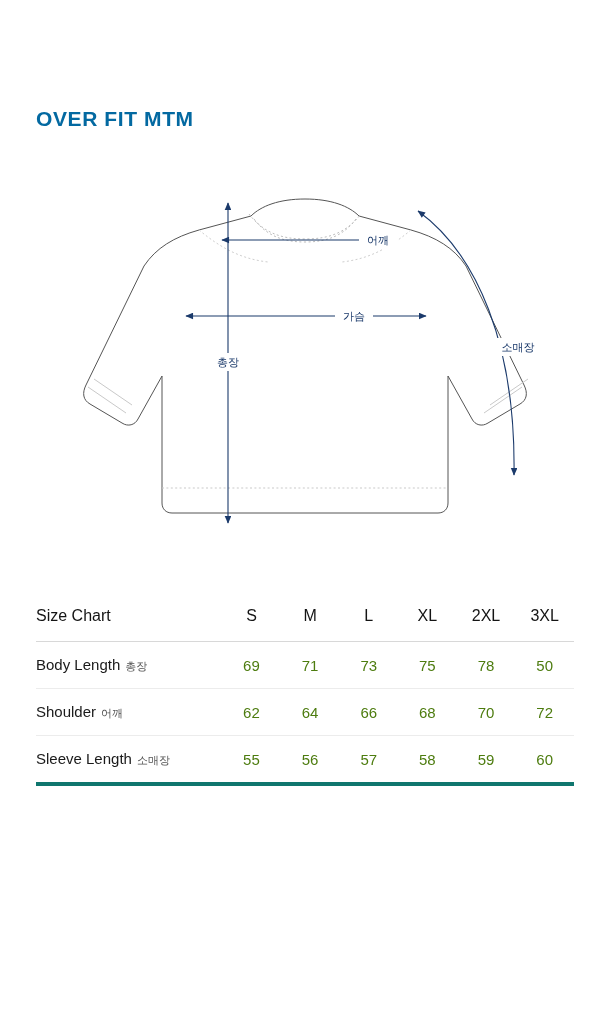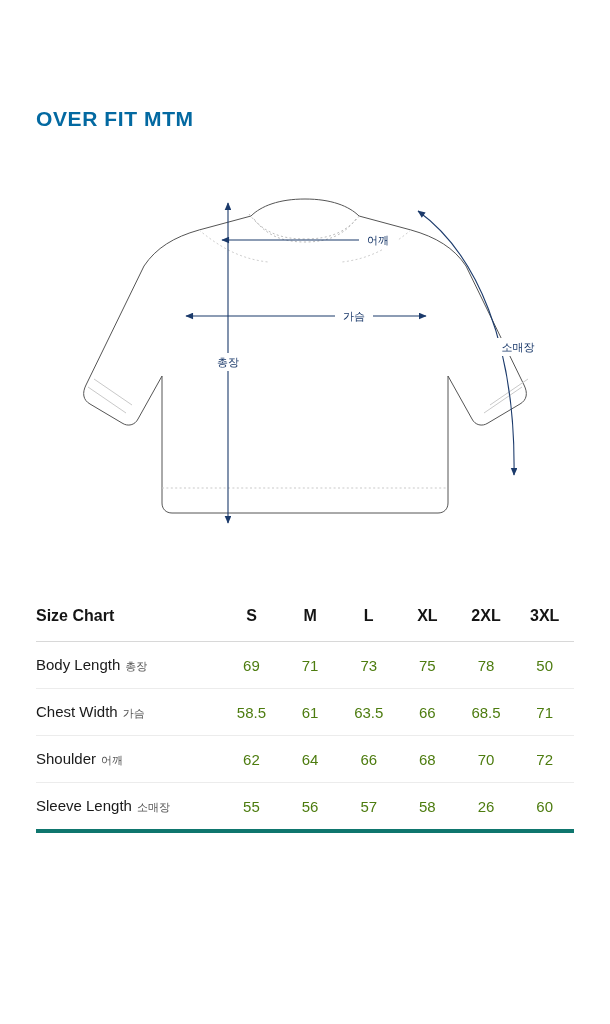--- a/index.html
+++ b/index.html
@@ -43,21 +43,21 @@
   .table-wrap {
     margin-top: 28px;
     width: 538px;
   }
   table.size-chart {
     width: 100%;
     border-collapse: collapse;
     font-size: 15px;
   }
   table.size-chart thead th {
-    font-weight: bold;
+    font-weight: normal;
     font-size: 16px;
     padding: 6px 0 16px 0;
     text-align: center;
     color: #141414;
     border-bottom: 1px solid #d8d8d8;
   }
   table.size-chart thead th.row-head {
     text-align: left;
   }
   table.size-chart tbody td {
@@ -218,49 +218,38 @@
           </td>
           <td>69</td>
           <td>71</td>
           <td>73</td>
           <td>75</td>
           <td>78</td>
           <td>50</td>
         </tr>
         <tr>
           <td class="row-head">
-            <span>Chest Width</span><span class="ko">가슴</span>
-          </td>
-          <td>58.5</td>
-          <td>61</td>
-          <td>63.5</td>
-          <td>66</td>
-          <td>68.5</td>
-          <td>71</td>
-        </tr>
-        <tr>
-          <td class="row-head">
             <span>Shoulder</span><span class="ko">어깨</span>
           </td>
           <td>62</td>
           <td>64</td>
           <td>66</td>
           <td>68</td>
           <td>70</td>
           <td>72</td>
         </tr>
         <tr>
           <td class="row-head">
             <span>Sleeve Length</span><span class="ko">소매장</span>
           </td>
           <td>55</td>
           <td>56</td>
           <td>57</td>
           <td>58</td>
-          <td>26</td>
+          <td>59</td>
           <td>60</td>
         </tr>
       </tbody>
     </table>
   </div>
 
 
 </div>
 
 </body></html>

